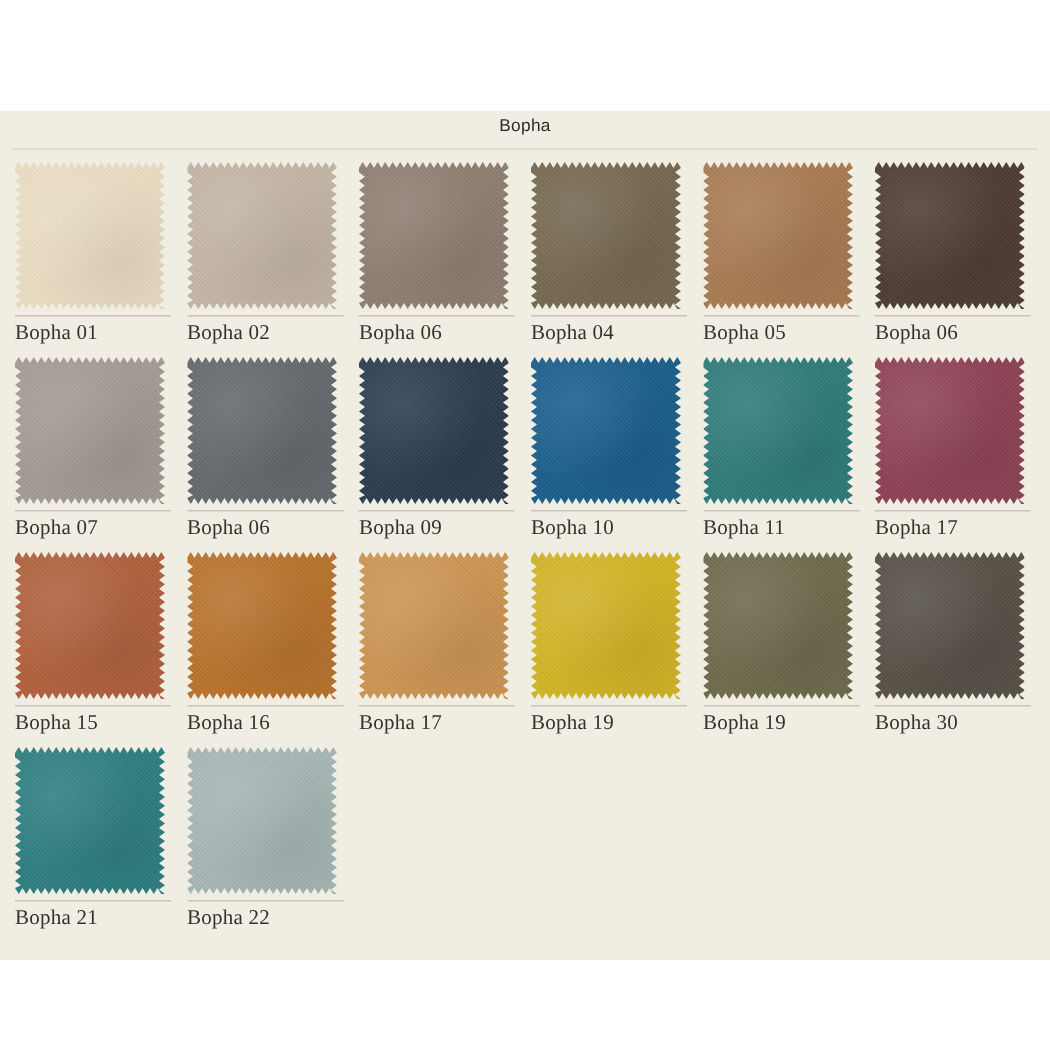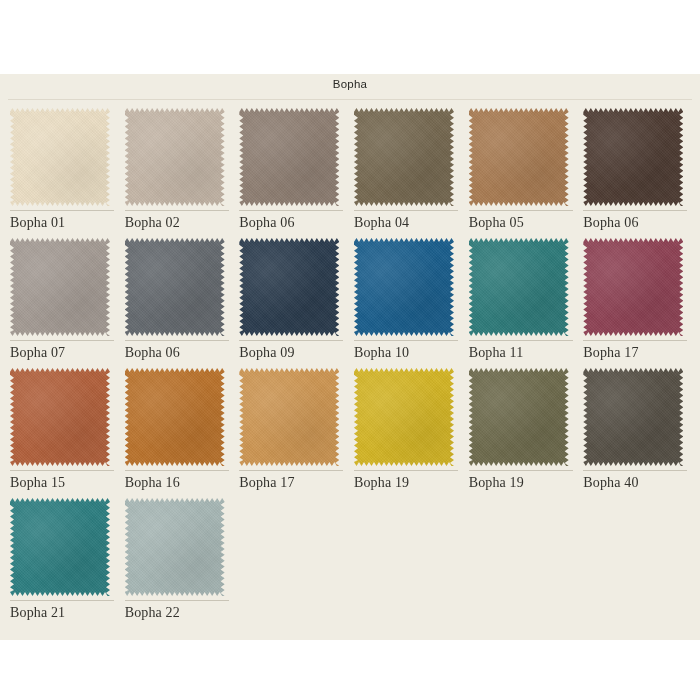--- a/index.html
+++ b/index.html
@@ -295,21 +295,21 @@
             <div class="swatch" style="background-color: rgb(109, 106, 76);"></div>
           </div>
           <div class="label-rule"></div>
           <div class="label">Bopha 19</div>
         </div>
         <div class="cell">
           <div class="swatch-wrap">
             <div class="swatch" style="background-color: rgb(86, 80, 70);"></div>
           </div>
           <div class="label-rule"></div>
-          <div class="label">Bopha 40</div>
+          <div class="label">Bopha 30</div>
         </div>
         <div class="cell">
           <div class="swatch-wrap">
             <div class="swatch" style="background-color: rgb(45, 126, 128);"></div>
           </div>
           <div class="label-rule"></div>
           <div class="label">Bopha 21</div>
         </div>
         <div class="cell">
           <div class="swatch-wrap">

